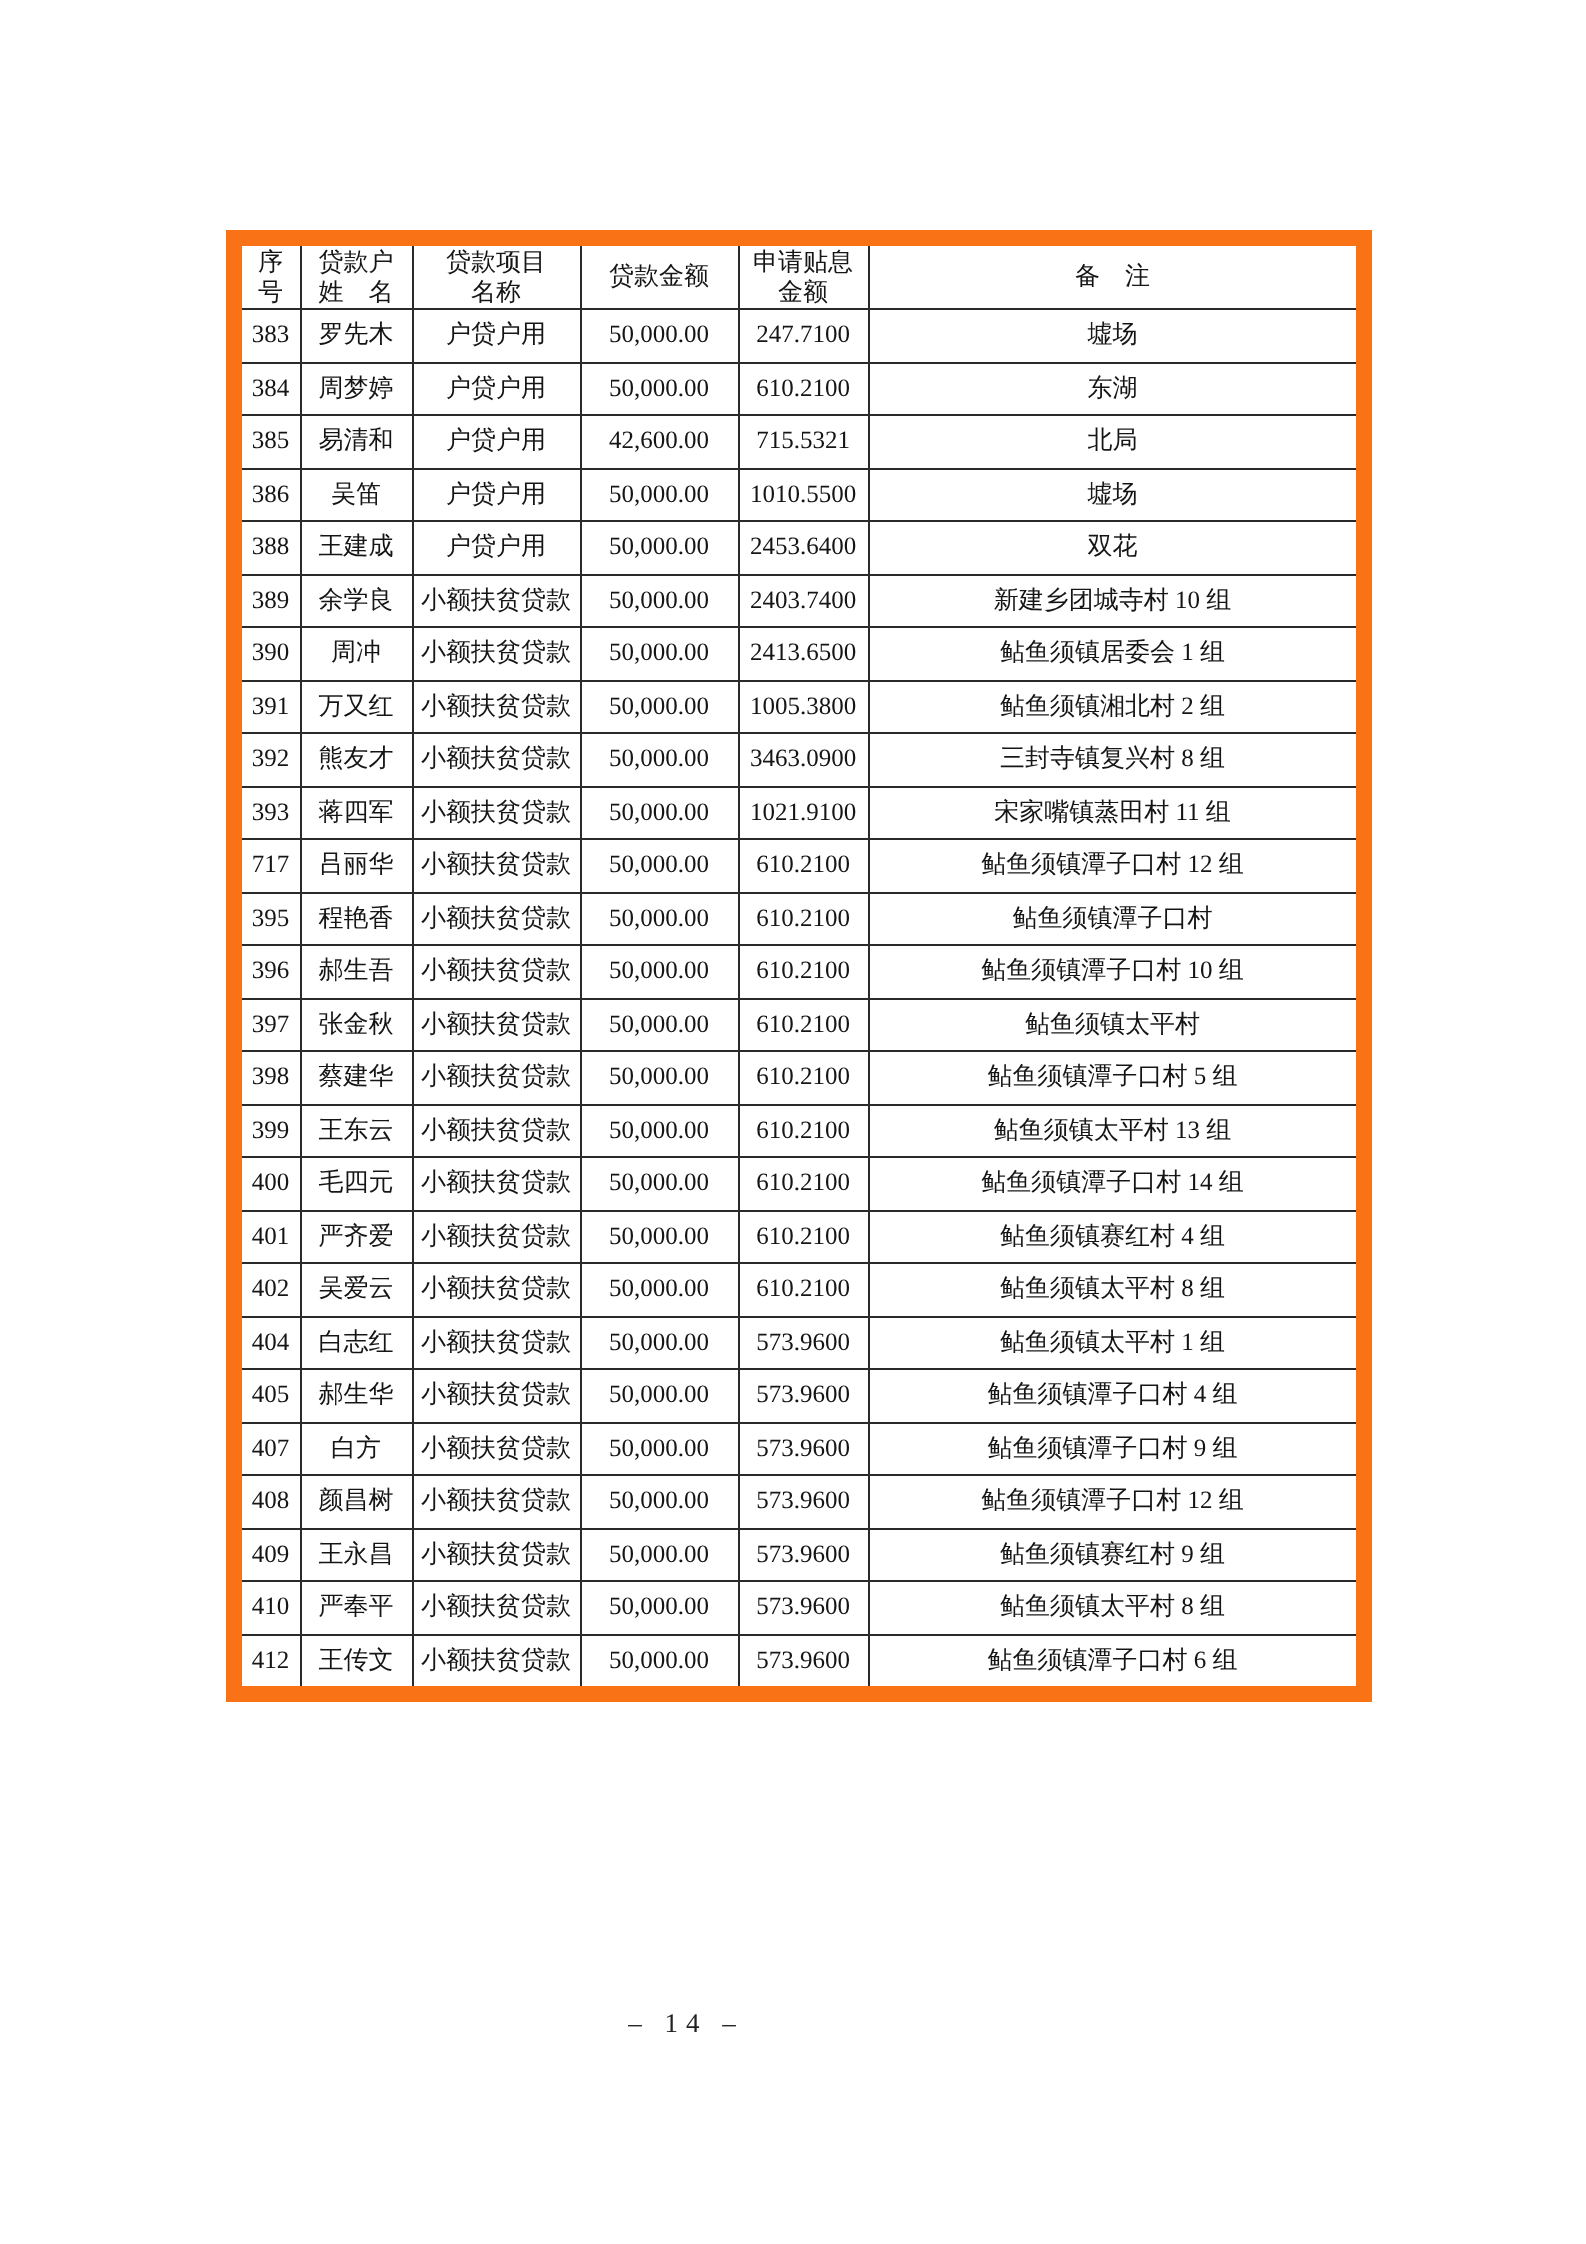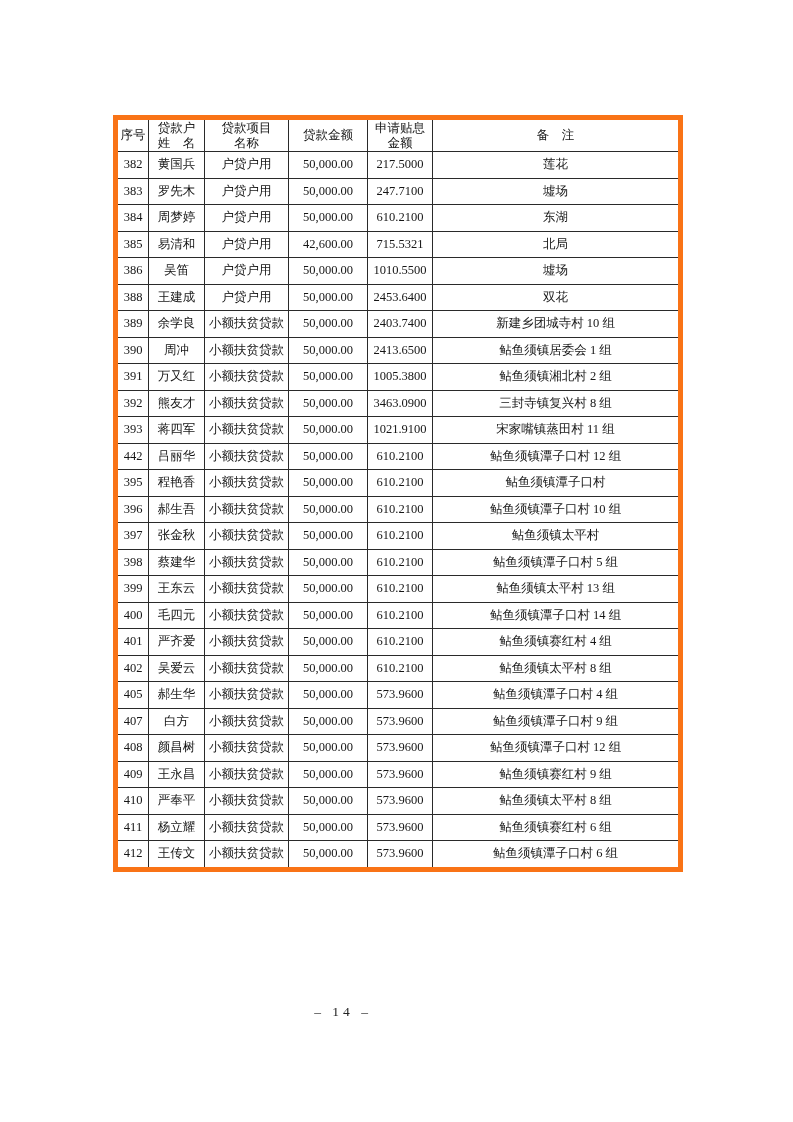--- a/index.html
+++ b/index.html
@@ -16,21 +16,21 @@
     background: #ffffff;
     overflow: hidden;
   }
   table.loan-table {
     position: absolute;
     left: 113px;
     top: 115px;
     width: 565px;
     border-collapse: collapse;
     table-layout: fixed;
-    border: 5px solid #f97316;
+    border: 8px solid #f97316;
   }
   table.loan-table th,
   table.loan-table td {
     border: 1px solid #2a2a2a;
     font-size: 12.5px;
     font-weight: normal;
     padding: 0 2px;
     overflow: hidden;
     white-space: nowrap;
     text-align: center;
@@ -89,28 +89,20 @@
         <th>贷款项目
 名称</th>
         <th>贷款金额</th>
         <th>申请贴息
 金额</th>
         <th>备　注</th>
       </tr>
     </thead>
     <tbody>
         <tr>
-          <td class="col-index">382</td>
-          <td class="col-name">黄国兵</td>
-          <td class="col-project">户贷户用</td>
-          <td class="col-amount">50,000.00</td>
-          <td class="col-subsidy">217.5000</td>
-          <td class="col-remark">莲花</td>
-        </tr>
-        <tr>
           <td class="col-index">383</td>
           <td class="col-name">罗先木</td>
           <td class="col-project">户贷户用</td>
           <td class="col-amount">50,000.00</td>
           <td class="col-subsidy">247.7100</td>
           <td class="col-remark">墟场</td>
         </tr>
         <tr>
           <td class="col-index">384</td>
           <td class="col-name">周梦婷</td>
@@ -177,21 +169,21 @@
         </tr>
         <tr>
           <td class="col-index">393</td>
           <td class="col-name">蒋四军</td>
           <td class="col-project">小额扶贫贷款</td>
           <td class="col-amount">50,000.00</td>
           <td class="col-subsidy">1021.9100</td>
           <td class="col-remark">宋家嘴镇蒸田村 11 组</td>
         </tr>
         <tr>
-          <td class="col-index">442</td>
+          <td class="col-index">717</td>
           <td class="col-name">吕丽华</td>
           <td class="col-project">小额扶贫贷款</td>
           <td class="col-amount">50,000.00</td>
           <td class="col-subsidy">610.2100</td>
           <td class="col-remark">鲇鱼须镇潭子口村 12 组</td>
         </tr>
         <tr>
           <td class="col-index">395</td>
           <td class="col-name">程艳香</td>
           <td class="col-project">小额扶贫贷款</td>
@@ -249,20 +241,28 @@
         </tr>
         <tr>
           <td class="col-index">402</td>
           <td class="col-name">吴爱云</td>
           <td class="col-project">小额扶贫贷款</td>
           <td class="col-amount">50,000.00</td>
           <td class="col-subsidy">610.2100</td>
           <td class="col-remark">鲇鱼须镇太平村 8 组</td>
         </tr>
         <tr>
+          <td class="col-index">404</td>
+          <td class="col-name">白志红</td>
+          <td class="col-project">小额扶贫贷款</td>
+          <td class="col-amount">50,000.00</td>
+          <td class="col-subsidy">573.9600</td>
+          <td class="col-remark">鲇鱼须镇太平村 1 组</td>
+        </tr>
+        <tr>
           <td class="col-index">405</td>
           <td class="col-name">郝生华</td>
           <td class="col-project">小额扶贫贷款</td>
           <td class="col-amount">50,000.00</td>
           <td class="col-subsidy">573.9600</td>
           <td class="col-remark">鲇鱼须镇潭子口村 4 组</td>
         </tr>
         <tr>
           <td class="col-index">407</td>
           <td class="col-name">白方</td>
@@ -289,28 +289,20 @@
         </tr>
         <tr>
           <td class="col-index">410</td>
           <td class="col-name">严奉平</td>
           <td class="col-project">小额扶贫贷款</td>
           <td class="col-amount">50,000.00</td>
           <td class="col-subsidy">573.9600</td>
           <td class="col-remark">鲇鱼须镇太平村 8 组</td>
         </tr>
         <tr>
-          <td class="col-index">411</td>
-          <td class="col-name">杨立耀</td>
-          <td class="col-project">小额扶贫贷款</td>
-          <td class="col-amount">50,000.00</td>
-          <td class="col-subsidy">573.9600</td>
-          <td class="col-remark">鲇鱼须镇赛红村 6 组</td>
-        </tr>
-        <tr>
           <td class="col-index">412</td>
           <td class="col-name">王传文</td>
           <td class="col-project">小额扶贫贷款</td>
           <td class="col-amount">50,000.00</td>
           <td class="col-subsidy">573.9600</td>
           <td class="col-remark">鲇鱼须镇潭子口村 6 组</td>
         </tr>
       </tbody>
   </table>
 

